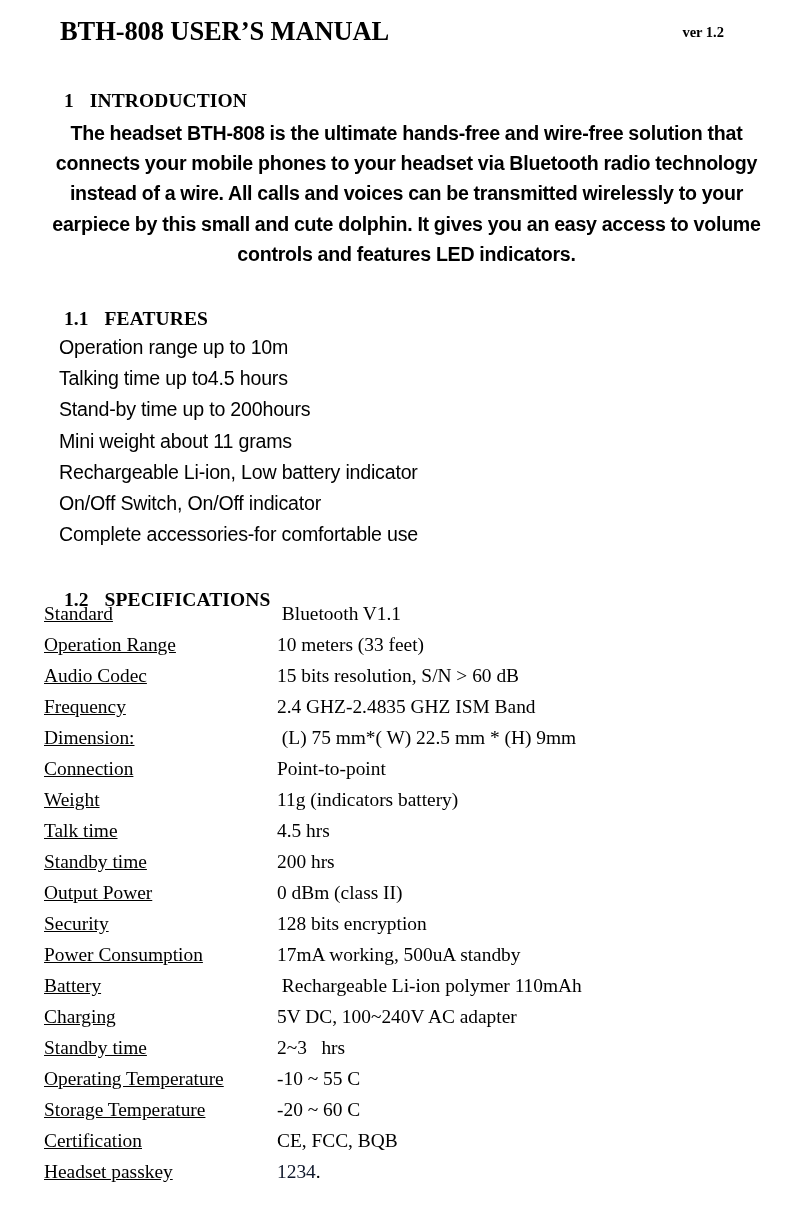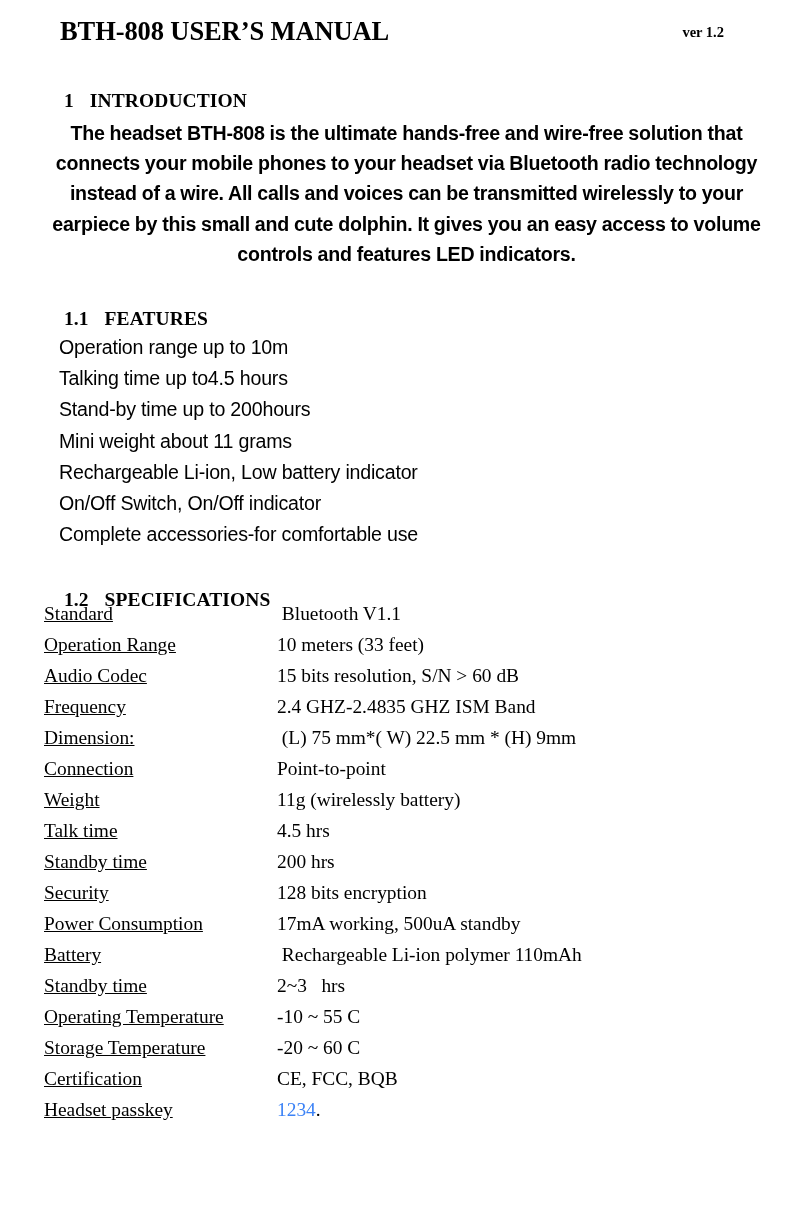--- a/index.html
+++ b/index.html
@@ -174,58 +174,66 @@
         <tr>
           <td class="spec-label">Dimension:</td>
           <td class="spec-value"> (L) 75 mm*( W) 22.5 mm * (H) 9mm</td>
         </tr>
         <tr>
           <td class="spec-label">Connection</td>
           <td class="spec-value">Point-to-point</td>
         </tr>
         <tr>
           <td class="spec-label">Weight</td>
-          <td class="spec-value">11g (wirelessly battery)</td>
+          <td class="spec-value">11g (indicators battery)</td>
         </tr>
         <tr>
           <td class="spec-label">Talk time</td>
           <td class="spec-value">4.5 hrs</td>
         </tr>
         <tr>
           <td class="spec-label">Standby time</td>
           <td class="spec-value">200 hrs</td>
         </tr>
         <tr>
+          <td class="spec-label">Output Power</td>
+          <td class="spec-value">0 dBm (class II)</td>
+        </tr>
+        <tr>
           <td class="spec-label">Security</td>
           <td class="spec-value">128 bits encryption</td>
         </tr>
         <tr>
           <td class="spec-label">Power Consumption</td>
           <td class="spec-value">17mA working, 500uA standby</td>
         </tr>
         <tr>
           <td class="spec-label">Battery</td>
           <td class="spec-value"> Rechargeable Li-ion polymer 110mAh</td>
         </tr>
         <tr>
+          <td class="spec-label">Charging</td>
+          <td class="spec-value">5V DC, 100~240V AC adapter</td>
+        </tr>
+        <tr>
           <td class="spec-label">Standby time</td>
           <td class="spec-value">2~3   hrs</td>
         </tr>
         <tr>
           <td class="spec-label">Operating Temperature</td>
           <td class="spec-value">-10 ~ 55 C</td>
         </tr>
         <tr>
           <td class="spec-label">Storage Temperature</td>
           <td class="spec-value">-20 ~ 60 C</td>
         </tr>
         <tr>
           <td class="spec-label">Certification</td>
           <td class="spec-value">CE, FCC, BQB</td>
         </tr>
         <tr>
           <td class="spec-label">Headset passkey</td>
-          <td class="spec-value"><span class="passkey-value" style="color: #3b82f6;">1234</span><span class="passkey-dot">.</span></td>
+          <td class="spec-value"><span class="passkey-value" style="color: #0f172a;">1234</span><span class="passkey-dot">.</span></td>
         </tr>
       </tbody>
   </table>
 
 </div>
 
 </body></html>

